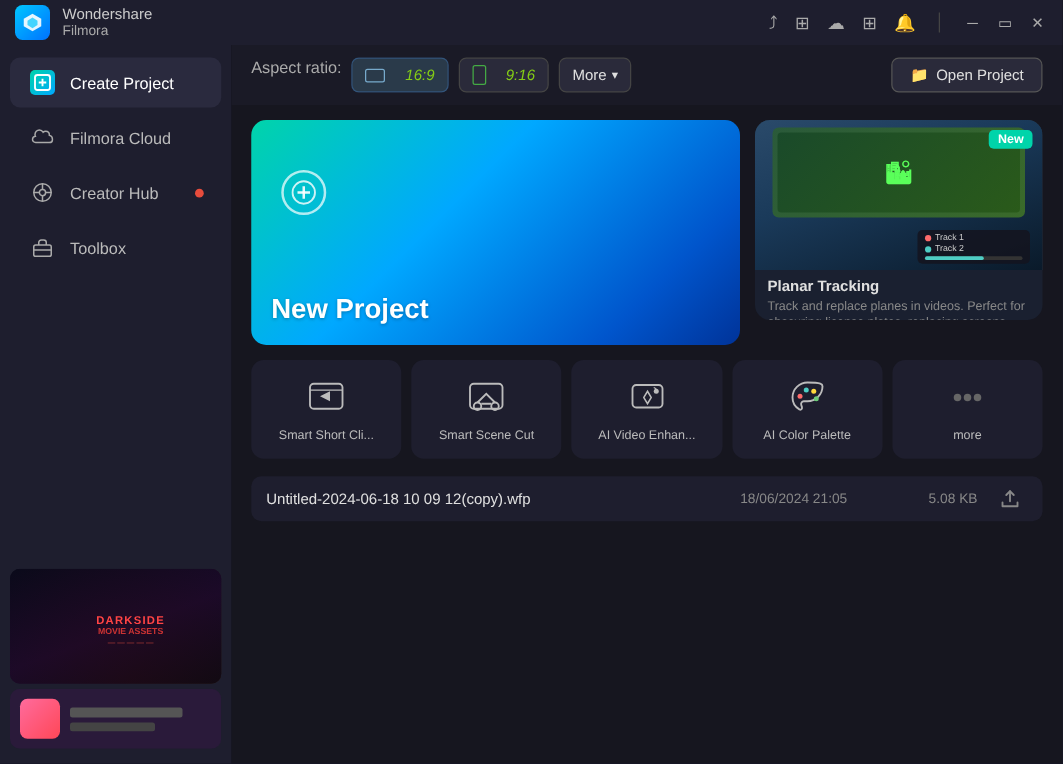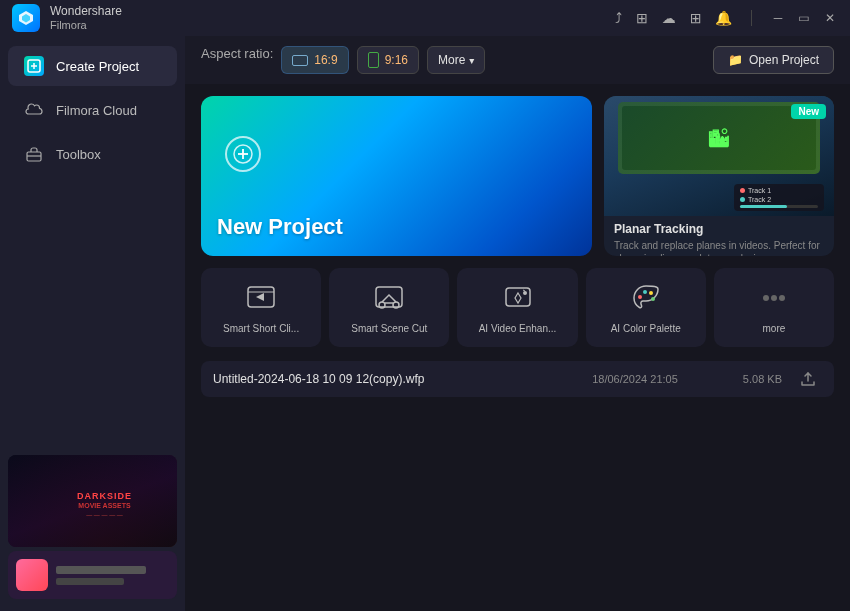--- a/index.html
+++ b/index.html
@@ -189,28 +189,29 @@
       background: #1a1a26;
       flex-shrink: 0;
     }
     .toolbar-label {
       font-size: 13px;
       color: #aaa;
     }
     .ratio-btn {
       display: flex;
       align-items: center;
-      gap: 6px;
+      gap: 16px;
       padding: 4px 10px;
       border-radius: 6px;
       border: 1px solid #444;
       cursor: pointer;
       font-size: 12px;
-      color: #fdba74;
+      color: #84cc16;
       background: #2a2a3a;
+      font-style: italic;
     }
     .ratio-btn.active {
       background: #2a3a4a;
       border-color: #4a9eff44;
     }
     .ratio-icon-16 {
       width: 16px;
       height: 11px;
       border: 1.5px solid #7ac;
       border-radius: 2px;
@@ -263,21 +264,21 @@
     
     .top-cards {
       display: flex;
       gap: 12px;
       margin-bottom: 12px;
     }
 
     
     .new-project-card {
       flex: 1;
-      height: 160px;
+      height: 180px;
       background: linear-gradient(135deg, #00d4aa 0%, #00a8ff 40%, #0055cc 80%, #003399 100%);
       border-radius: 12px;
       display: flex;
       align-items: flex-end;
       padding: 16px;
       cursor: pointer;
       position: relative;
     }
     .new-project-icon {
       position: absolute;
@@ -531,20 +532,34 @@
       </div>
       <span>Create Project</span>
     </div>
     <div class="sidebar-item">
       <div class="sidebar-icon">
         <svg width="18" height="14" viewBox="0 0 18 14" fill="none">
           <path d="M14.5 11H3.5C2.1 11 1 9.9 1 8.5C1 7.2 2 6.2 3.3 6C3.1 5.6 3 5.1 3 4.5C3 2.6 4.6 1 6.5 1C7.8 1 8.9 1.7 9.5 2.8C10 2.3 10.7 2 11.5 2C13.2 2 14.5 3.3 14.5 5C14.5 5.1 14.5 5.2 14.5 5.3C16 5.6 17 6.9 17 8.5C17 9.9 15.9 11 14.5 11Z" stroke="#aaa" stroke-width="1.2"></path>
         </svg>
       </div>
       <span>Filmora Cloud</span>
+    </div>
+    <div class="sidebar-item">
+      <div class="sidebar-icon">
+        <svg width="16" height="16" viewBox="0 0 16 16" fill="none">
+          <circle cx="8" cy="8" r="7" stroke="#aaa" stroke-width="1.2"></circle>
+          <circle cx="8" cy="8" r="2.5" stroke="#aaa" stroke-width="1.2"></circle>
+          <line x1="8" y1="1" x2="8" y2="5.5" stroke="#aaa" stroke-width="1.2"></line>
+          <line x1="8" y1="10.5" x2="8" y2="15" stroke="#aaa" stroke-width="1.2"></line>
+          <line x1="1" y1="8" x2="5.5" y2="8" stroke="#aaa" stroke-width="1.2"></line>
+          <line x1="10.5" y1="8" x2="15" y2="8" stroke="#aaa" stroke-width="1.2"></line>
+        </svg>
+      </div>
+      <span>Creator Hub</span>
+      <div class="notification-dot"></div>
     </div>
     <div class="sidebar-item">
       <div class="sidebar-icon">
         <svg width="16" height="16" viewBox="0 0 16 16" fill="none">
           <rect x="1" y="6" width="14" height="9" rx="1.5" stroke="#aaa" stroke-width="1.2"></rect>
           <path d="M5 6V4C5 2.9 5.9 2 7 2H9C10.1 2 11 2.9 11 4V6" stroke="#aaa" stroke-width="1.2"></path>
           <line x1="1" y1="10" x2="15" y2="10" stroke="#aaa" stroke-width="1.2"></line>
         </svg>
       </div>
       <span>Toolbox</span>

